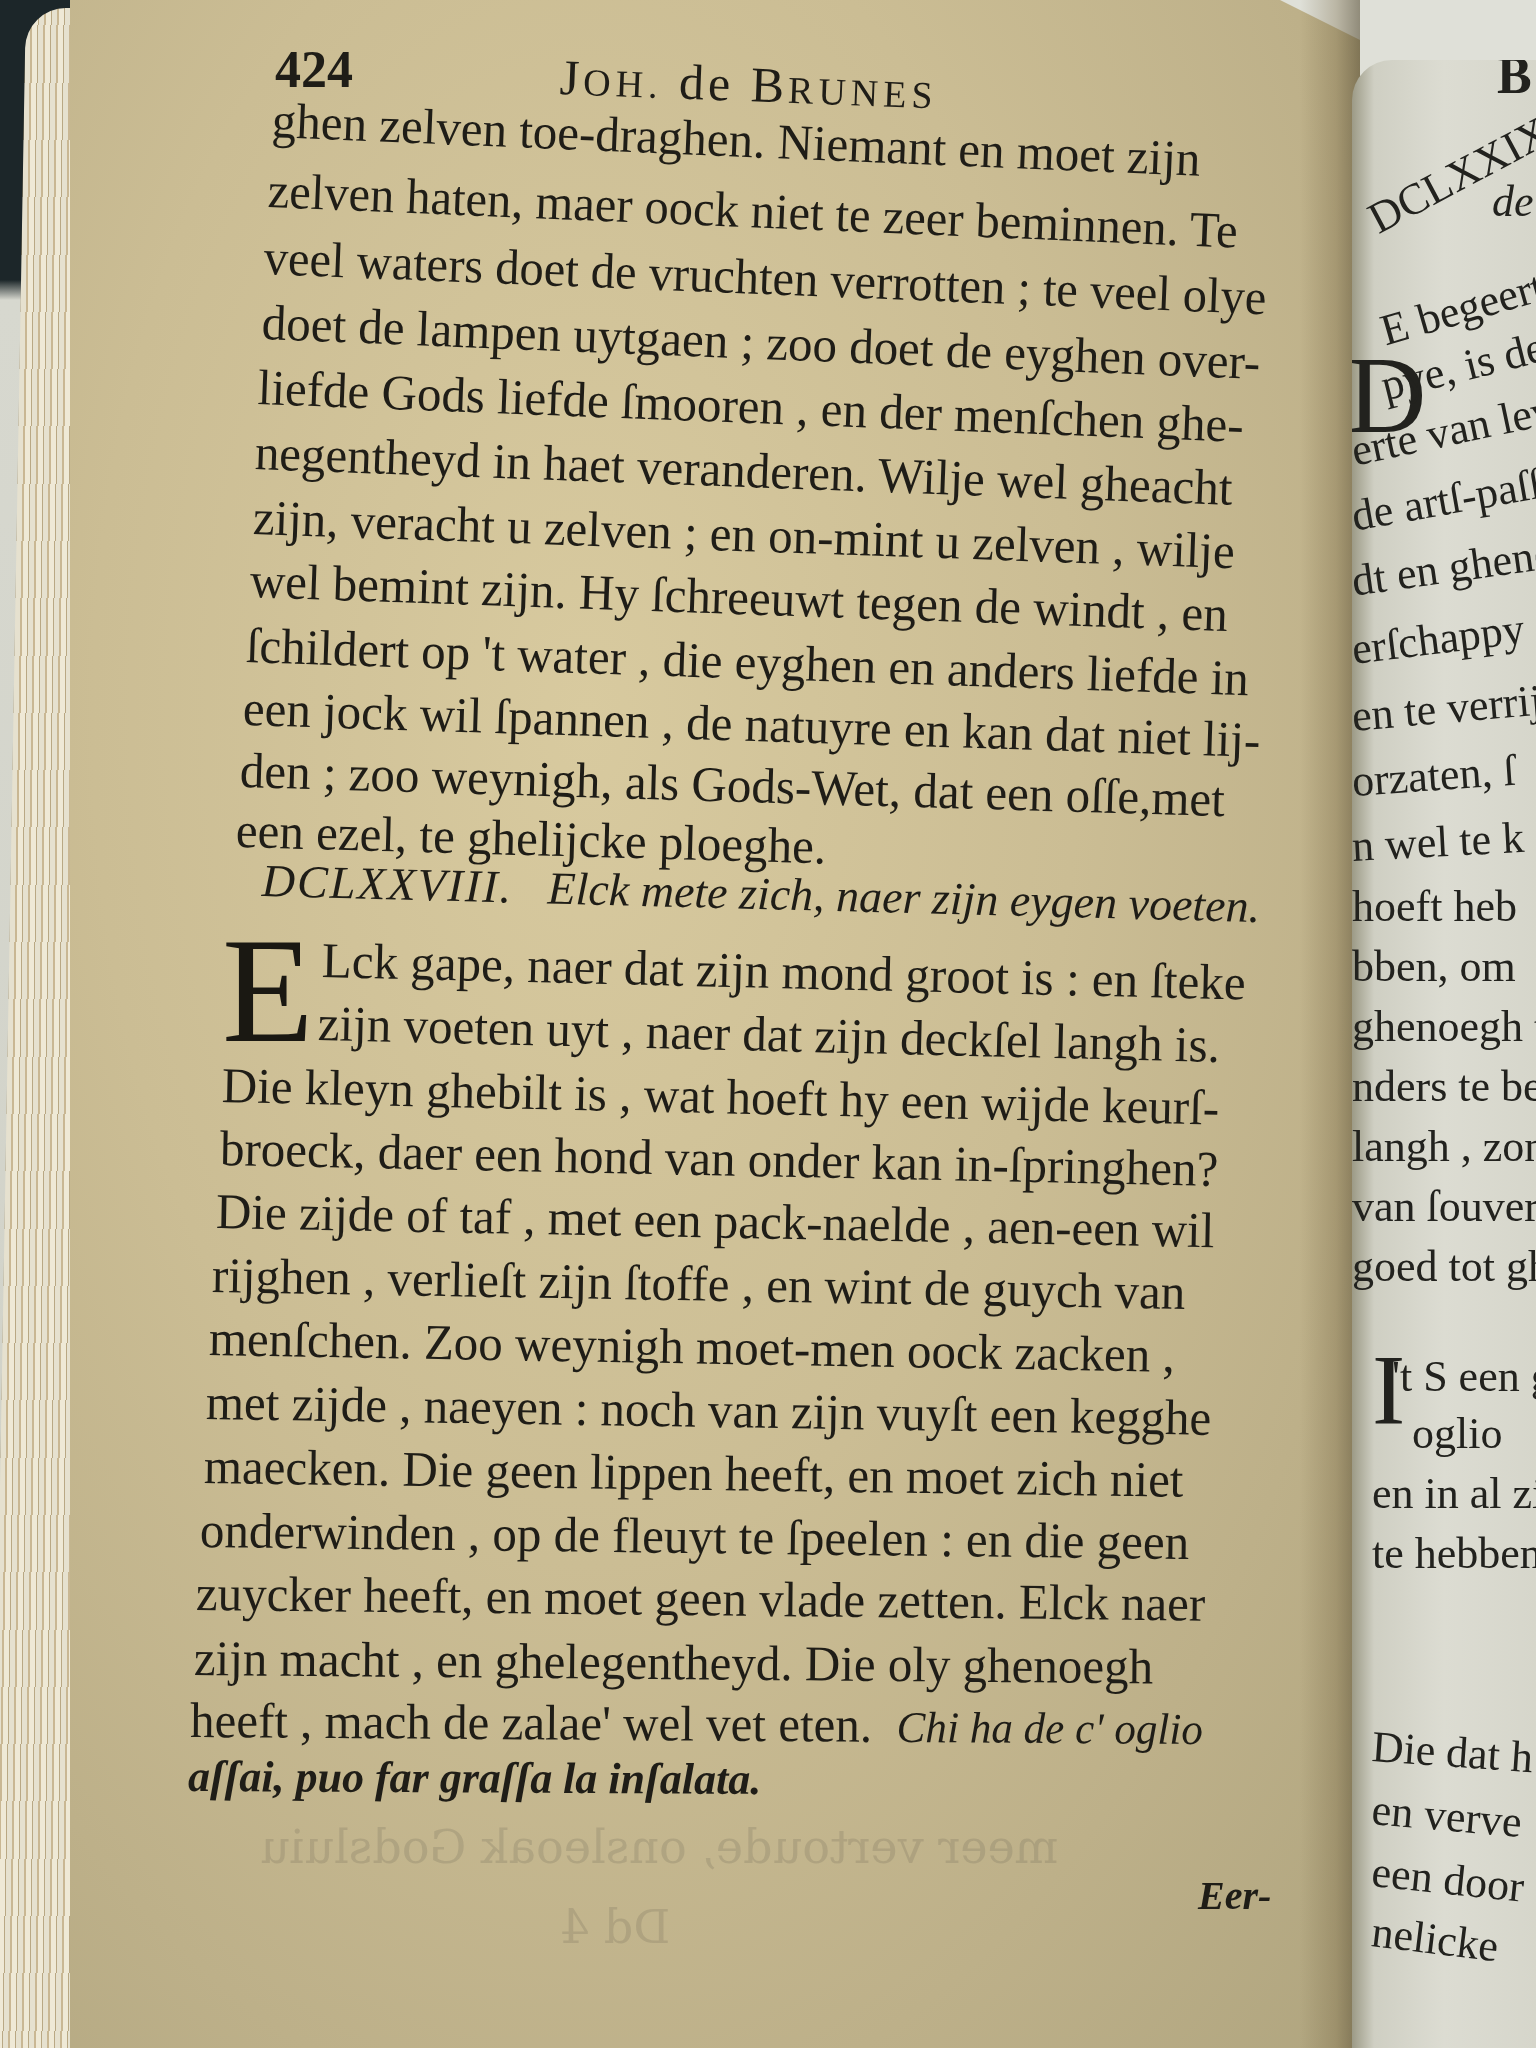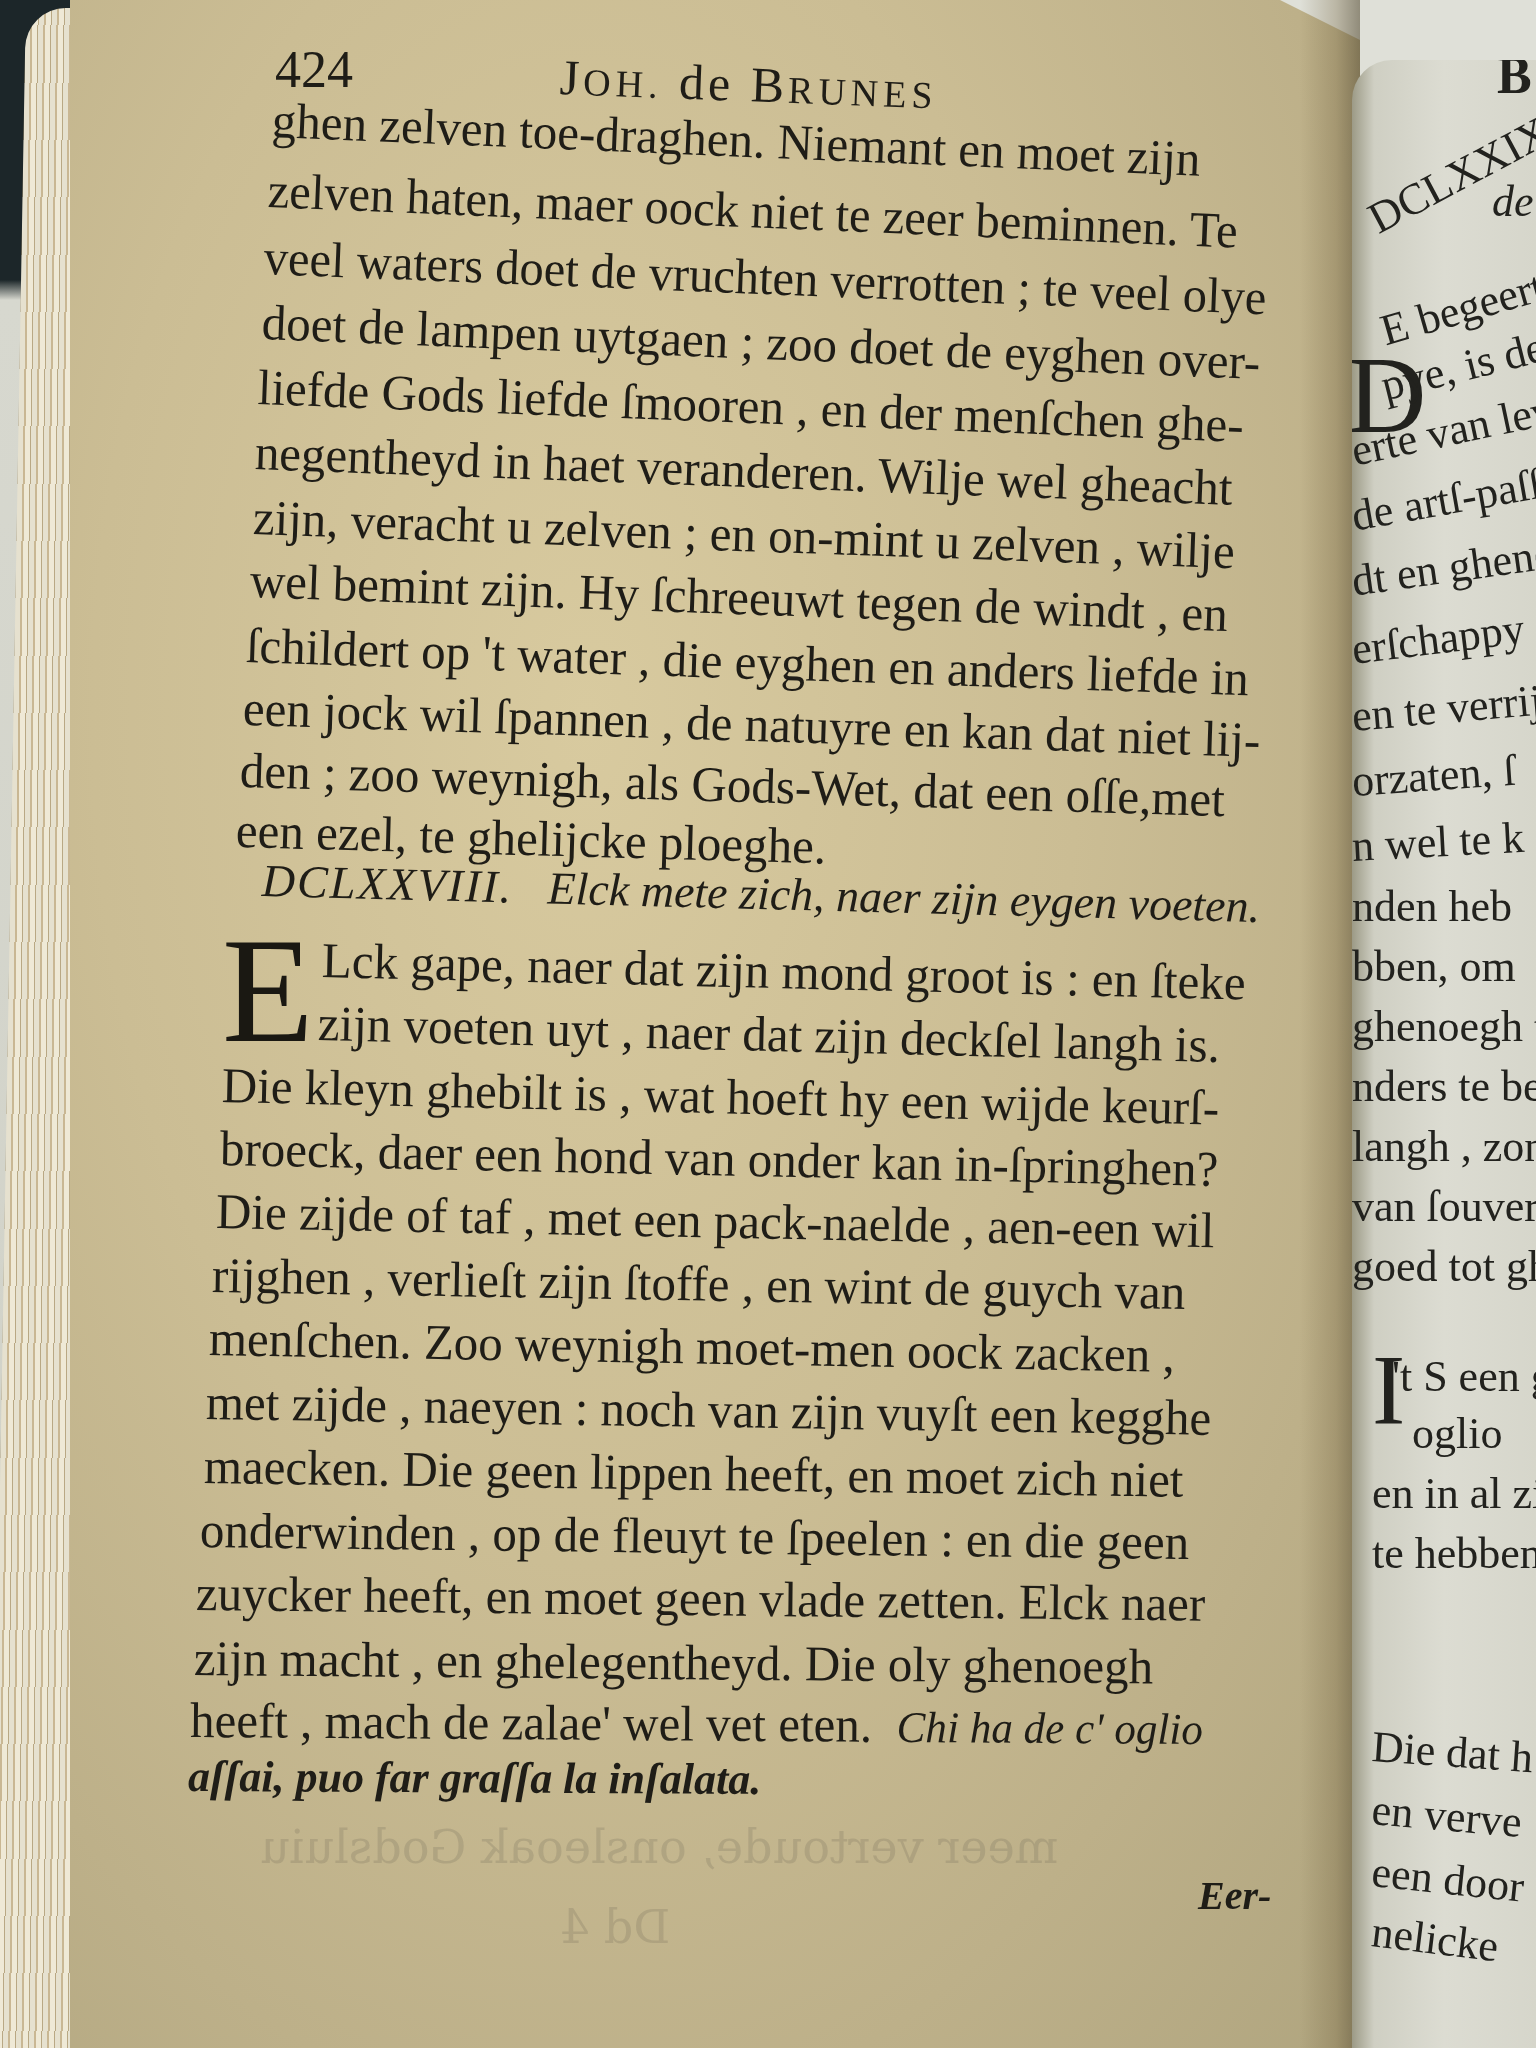--- a/index.html
+++ b/index.html
@@ -12,21 +12,21 @@
     transform:skewX(-1deg);border-radius:40px 0 0 0;}
   .left-page{position:absolute;left:70px;top:0;width:1290px;height:2048px;
     background:radial-gradient(ellipse at 40% 35%,#d8ca9f 0%,#cbbd94 45%,#bdb089 75%,#b0a57f 100%);
     clip-path:polygon(0 0,1210px 0,1290px 40px,1290px 2048px,0 2048px);}
   .gutter{position:absolute;left:1300px;top:0;width:60px;height:2048px;
     background:linear-gradient(90deg,rgba(120,105,70,0) 0%,rgba(120,105,70,.35) 60%,rgba(80,70,45,.55) 100%);}
   .right-page{position:absolute;left:1352px;top:60px;width:184px;height:1988px;
     background:linear-gradient(90deg,#9c9a86 0%,#cfcfc3 12%,#dcdcd2 50%,#d6d6cb 100%);border-radius:40px 0 0 0;overflow:hidden;}
   .text{color:#1f1d17;font-family:"Liberation Serif","DejaVu Serif",serif;}
   .line{position:absolute;white-space:nowrap;font-size:50px;line-height:1;transform-origin:left center;}
-  .pageno{position:absolute;left:275px;top:40px;font-size:52px;font-weight:normal;}
+  .pageno{position:absolute;left:275px;top:40px;font-size:52px;font-weight:bold;}
   .runhead{position:absolute;left:560px;top:48px;font-size:50px;letter-spacing:4px;transform:rotate(2.2deg);transform-origin:left center;}
   .runhead .sc{font-size:38px;letter-spacing:5px;}
   .italic{font-style:italic;}
   .dropcap{position:absolute;left:222px;top:915px;font-size:150px;line-height:1;font-family:"Liberation Serif",serif;color:#1a1812;}
   .catch{position:absolute;left:1198px;top:1872px;font-size:40px;font-style:italic;font-weight:bold;}
   .showthrough{position:absolute;color:rgba(90,85,70,.18);font-size:46px;white-space:nowrap;transform:scaleX(-1);}
   .rp .line{font-size:44px;color:#22221e;}
 </style>
 </head>
 <body>
@@ -97,21 +97,21 @@
   <div class="line text" style="left:-5px;top:280px;font-size:110px;">D</div>
   <div class="line text" style="left:30px;top:250px;transform:rotate(-16deg);">E begeert</div>
   <div class="line text" style="left:30px;top:305px;transform:rotate(-14deg);">pye, is de</div>
   <div class="line text" style="left:0px;top:370px;transform:rotate(-12deg);">erte van lev</div>
   <div class="line text" style="left:0px;top:435px;transform:rotate(-10deg);">de artſ-paſſ</div>
   <div class="line text" style="left:0px;top:500px;transform:rotate(-8deg);">dt en ghene</div>
   <div class="line text" style="left:0px;top:568px;transform:rotate(-7deg);">erſchappy</div>
   <div class="line text" style="left:0px;top:635px;transform:rotate(-5deg);">en te verrij</div>
   <div class="line text" style="left:0px;top:700px;transform:rotate(-4deg);">orzaten, ſ</div>
   <div class="line text" style="left:0px;top:765px;transform:rotate(-3deg);">n wel te k</div>
-  <div class="line text" style="left:0px;top:825px;">nden heb</div>
+  <div class="line text" style="left:0px;top:825px;">hoeft heb</div>
   <div class="line text" style="left:0px;top:885px;text-align:right;">bben, om</div>
   <div class="line text" style="left:0px;top:945px;">ghenoegh t</div>
   <div class="line text" style="left:0px;top:1005px;">nders te be</div>
   <div class="line text" style="left:0px;top:1065px;">langh , zon</div>
   <div class="line text" style="left:0px;top:1125px;">van ſouvera</div>
   <div class="line text" style="left:0px;top:1185px;">goed tot gh</div>
 
   <div class="line text" style="left:20px;top:1280px;font-size:100px;">I</div>
   <div class="line text" style="left:40px;top:1295px;">'t S een g</div>
   <div class="line text" style="left:60px;top:1352px;">oglio</div>

